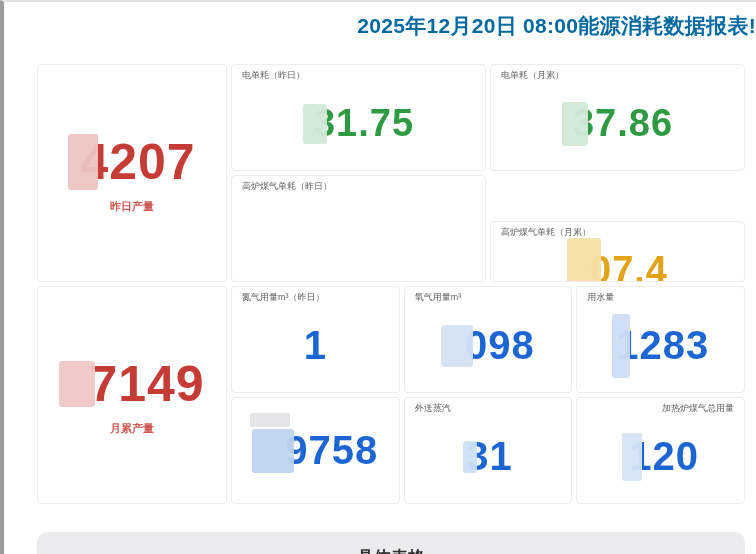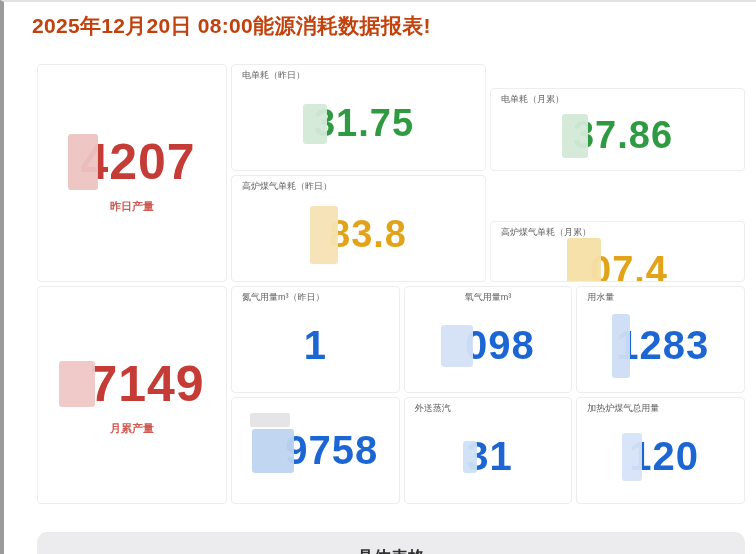--- a/index.html
+++ b/index.html
@@ -8,22 +8,23 @@
     font-family: "Liberation Sans", "DejaVu Sans", sans-serif;
     background:#ffffff;
     border-left:4px solid #9b9b9b;
     border-top:2px solid #e3e3e3;
     position:relative;
   }
   .page-title {
     margin:10px 0 0 28px;
     font-size:21px;
     font-weight:bold;
-    color:#c2410c;
+    color:#0369a1;
     letter-spacing:.3px;
+    text-align:right;
   }
   .dashboard {
     position:absolute;
     left:33px; right:11px; top:62px;
     display:grid;
     grid-template-columns:190px repeat(6, 1fr);
     grid-auto-rows:107px;
     gap:4px;
   }
   .card {
@@ -60,37 +61,37 @@
   .summary .num { flex:none; }
   .summary .val { font-size:50px; color:#c43c35; }
   .summary .sum-label { font-size:11px; color:#d05a52; margin-top:8px; font-weight:bold; }
   .g-yday   { grid-column:1; grid-row:1/3; }
   .g-month  { grid-column:1; grid-row:3/5;text-align:center; }
   .r-yday   { width:30px; height:56px; margin-right:-18px; background:#edc4c2; }
   .r-month  { width:36px; height:46px; margin-right:-6px;  background:#eec7c5; }
   
   .t-green .val { color:#2e9b43; font-size:38px; }
   .g-eday  { grid-column:2/5; grid-row:1; }
-  .g-emon  { grid-column:5/8; grid-row:1;margin-top:24px; }
+  .g-emon  { grid-column:5/8; grid-row:1; }
   .r-eday  { width:24px; height:40px; margin-right:-13px; background:#d4e9d8; }
   .r-emon  { width:26px; height:44px; margin-right:-15px; background:#d4e9d8; }
   
   .t-yellow .val { color:#e2a318; font-size:38px; }
   .g-gday  { grid-column:2/5; grid-row:2; }
   .g-gmon  { grid-column:5/8; grid-row:2;margin-top:46px; }
   .r-gday  { width:28px; height:58px; margin-right:-9px;  background:#f5e3b4; }
   .r-gmon  { width:34px; height:64px; margin-right:-11px; background:#f6dfa6; }
   
   .t-blue .val { color:#1b66d3; font-size:40px; }
   .g-n2    { grid-column:2/4; grid-row:3;justify-content:space-between; }
-  .g-o2    { grid-column:4/6; grid-row:3;align-items:center; }
+  .g-o2    { grid-column:4/6; grid-row:3; }
   .g-water { grid-column:6/8; grid-row:3; }
   .g-air   { grid-column:2/4; grid-row:4; }
   .g-steam { grid-column:4/6; grid-row:4; }
-  .g-heat  { grid-column:6/8; grid-row:4; }
+  .g-heat  { grid-column:6/8; grid-row:4;text-align:right; }
   .r-o2    { width:32px; height:42px; margin-right:-8px;  background:#d4e2f6; }
   .r-water { width:18px; height:64px; margin-right:-14px; background:#cdddf5; }
   .r-air   { width:42px; height:44px; margin-right:-9px;  background:#bed4f0; }
   .r-air::before {
     content:""; position:absolute; left:-2px; top:-16px;
     width:40px; height:14px; background:#e4e4e6; border-radius:2px;
   }
   .r-steam { width:14px; height:32px; margin-right:-11px; background:#cfe0f6; }
   .r-heat  { width:20px; height:48px; margin-right:-13px; background:#d6e3f7; }
   
@@ -138,24 +139,20 @@
   <div class="card t-green g-emon">
     <div class="card-label">电单耗（月累）</div>
     <div class="num">
       <span class="redact r-emon"></span>
       <span class="val">37.86</span>
     </div>
   </div>
 
   <div class="card t-yellow g-gday">
     <div class="card-label">高炉煤气单耗（昨日）</div>
-    <div class="num">
-      <span class="redact r-gday"></span>
-      <span class="val">83.8</span>
-    </div>
   </div>
 
   <div class="card t-yellow g-gmon">
     <div class="card-label">高炉煤气单耗（月累）</div>
     <div class="num">
       <span class="redact r-gmon"></span>
       <span class="val">07.4</span>
     </div>
   </div>
 

